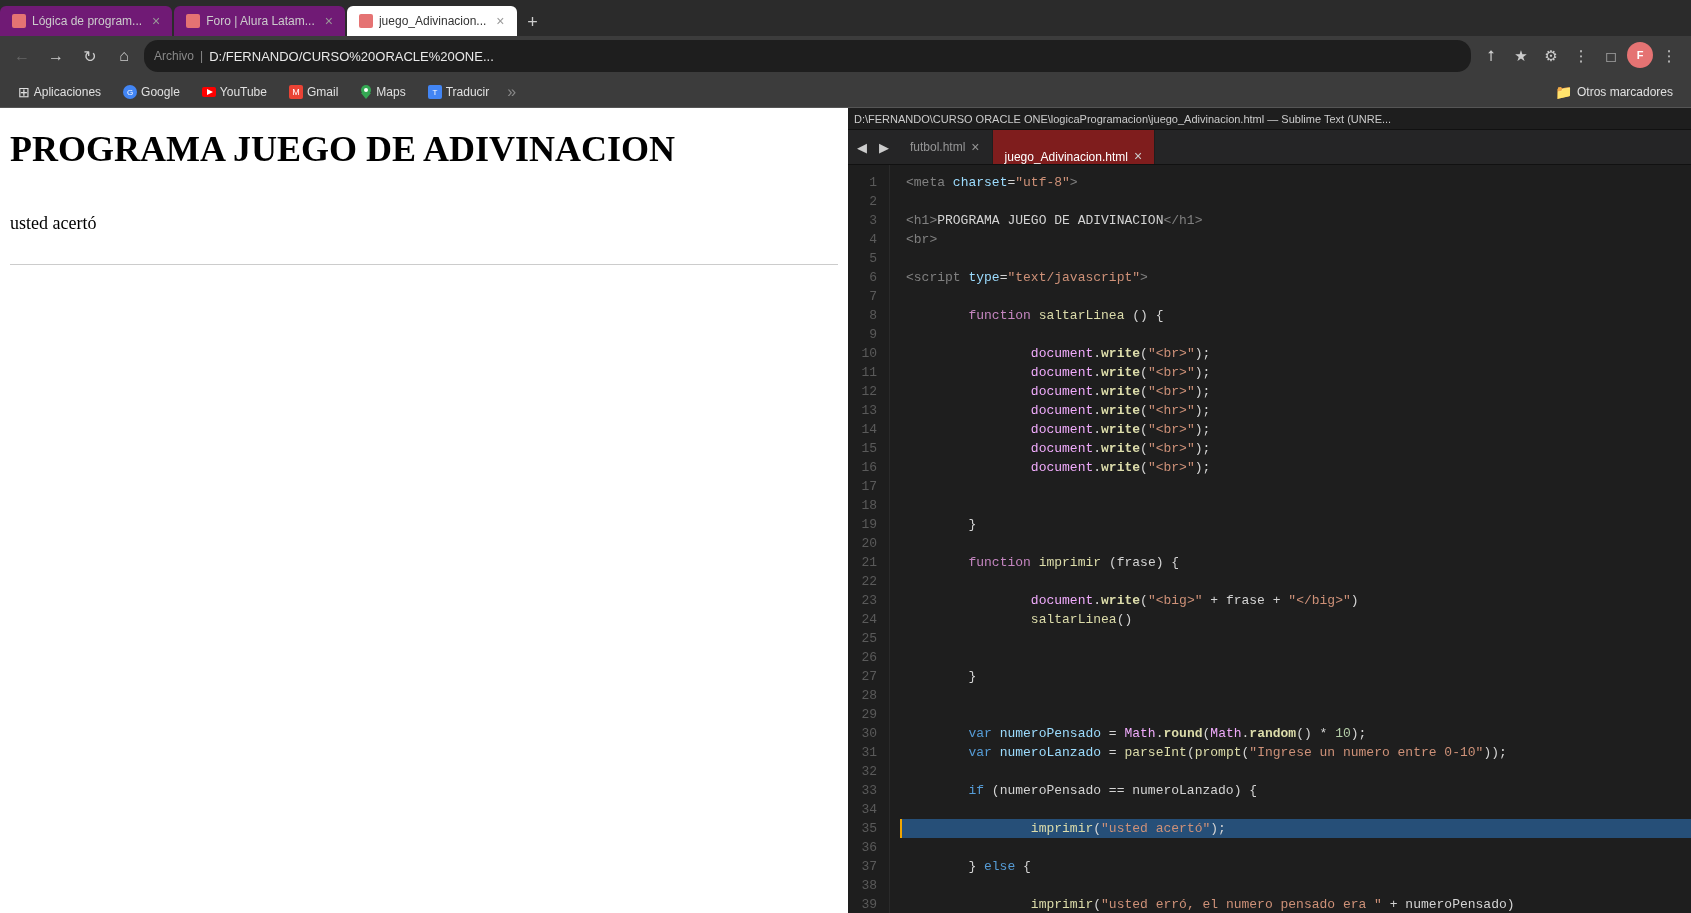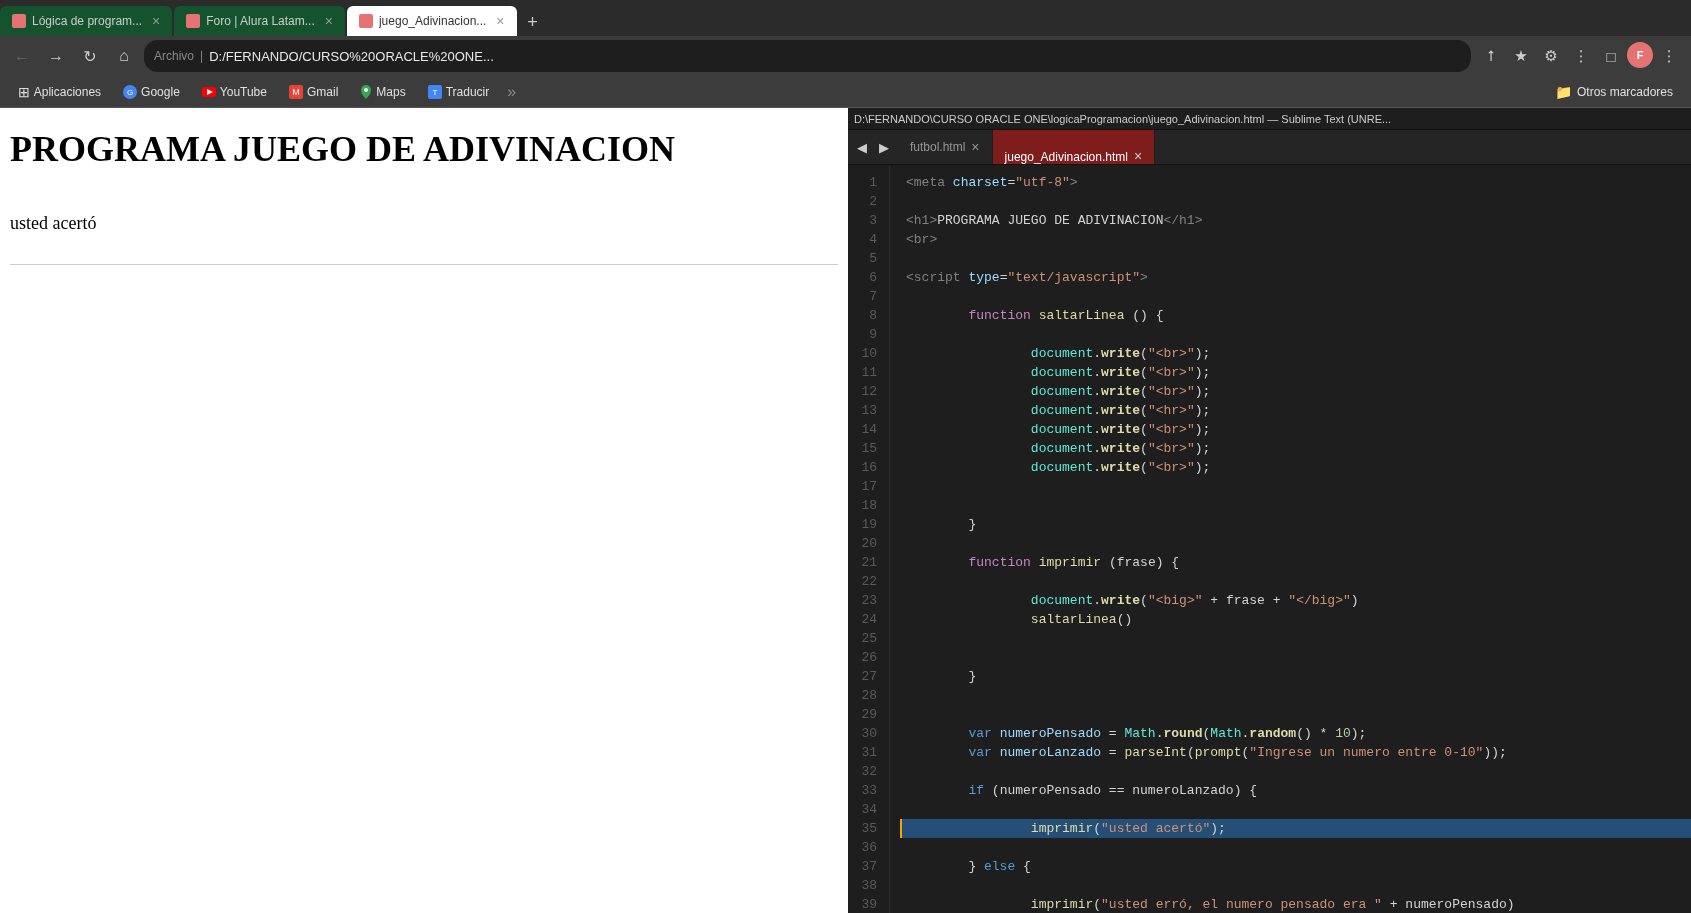--- a/index.html
+++ b/index.html
@@ -3,21 +3,21 @@
   <meta charset="utf-8">
   <style>
     * { margin: 0; padding: 0; box-sizing: border-box; }
     body { font-family: Arial, sans-serif; background: #fff; width: 1691px; height: 913px; overflow: hidden; display: flex; flex-direction: column; }
 
     
     .browser-chrome { background: #3c3c3c; flex-shrink: 0; }
 
     
     .tab-bar { display: flex; align-items: flex-end; height: 36px; background: #2b2b2b; padding-left: 0; }
-    .tab { display: flex; align-items: center; height: 30px; padding: 0 12px; font-size: 12px; color: #ccc; background: #14532d; border-top-left-radius: 6px; border-top-right-radius: 6px; margin-right: 2px; max-width: 200px; gap: 6px; cursor: pointer; flex-shrink: 0; }
+    .tab { display: flex; align-items: center; height: 30px; padding: 0 12px; font-size: 12px; color: #ccc; background: #701a75; border-top-left-radius: 6px; border-top-right-radius: 6px; margin-right: 2px; max-width: 200px; gap: 6px; cursor: pointer; flex-shrink: 0; }
     .tab.active { background: #fff; color: #333; }
     .tab .tab-favicon { width: 14px; height: 14px; border-radius: 2px; flex-shrink: 0; }
     .tab .tab-title { font-size: 12px; white-space: nowrap; overflow: hidden; text-overflow: ellipsis; max-width: 140px; }
     .tab .tab-close { font-size: 14px; color: #999; margin-left: 4px; flex-shrink: 0; }
     .new-tab-btn { width: 28px; height: 28px; display: flex; align-items: center; justify-content: center; color: #ccc; font-size: 18px; cursor: pointer; }
 
     
     .nav-bar { display: flex; align-items: center; height: 40px; background: #3c3c3c; padding: 0 8px; gap: 6px; }
     .nav-btn { width: 28px; height: 28px; display: flex; align-items: center; justify-content: center; color: #ccc; font-size: 16px; cursor: pointer; border-radius: 50%; flex-shrink: 0; }
     .nav-btn.disabled { color: #666; cursor: default; }
@@ -61,21 +61,21 @@
     .line-number { padding-right: 4px; display: block; }
     .code-content { flex: 1; padding: 8px 0 8px 16px; font-size: 13px; font-family: 'Consolas', 'Courier New', monospace; line-height: 19px; color: #d4d4d4; white-space: pre; overflow: visible; }
     .code-line { display: block; min-height: 19px; }
 
     
     .kw { color: #569cd6; }        
     .kw2 { color: #c586c0; }       
     .fn { color: #dcdcaa; }        
     .str { color: #ce9178; }       
     .prop { color: #9cdcfe; }      
-    .obj { color: #5eead4; }       
+    .obj { color: #f0abfc; }       
     .num { color: #b5cea8; }      
     .tag { color: #808080; }       
     .attr { color: #9cdcfe; }      
     .attrval { color: #ce9178; }   
     .method { color: #dcdcaa; font-weight: bold; }    
     .highlight-line { background: #264f78; }
 
     
     .code-area::-webkit-scrollbar { width: 8px; height: 8px; }
     .code-area::-webkit-scrollbar-track { background: #1e1e1e; }

